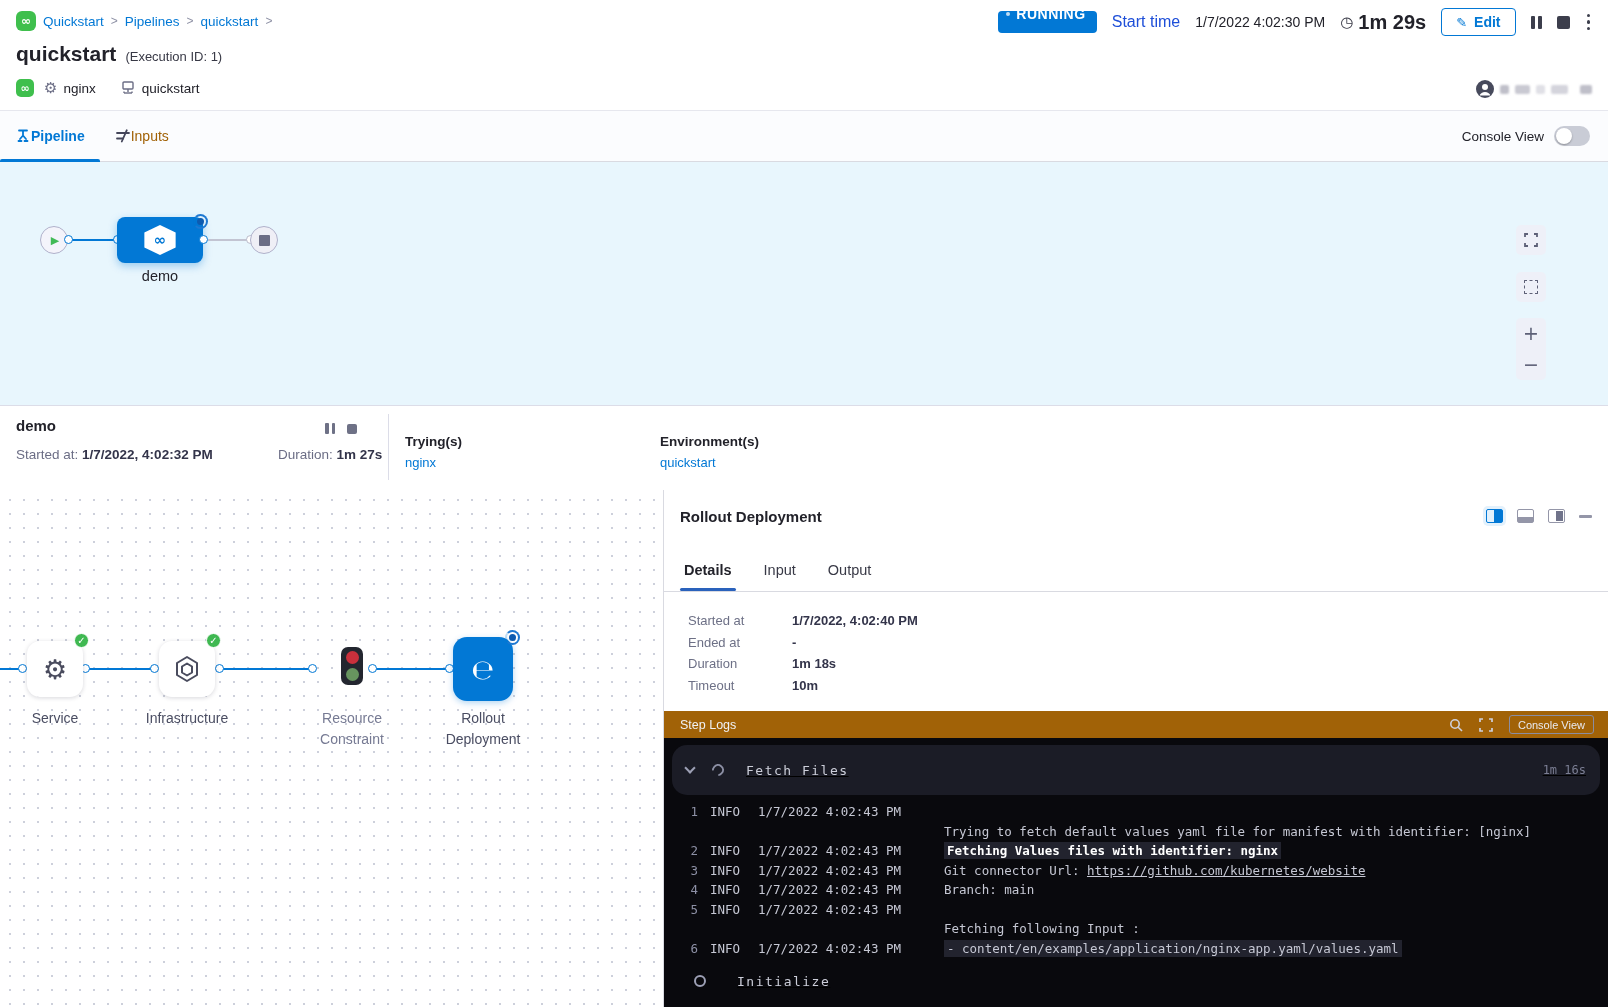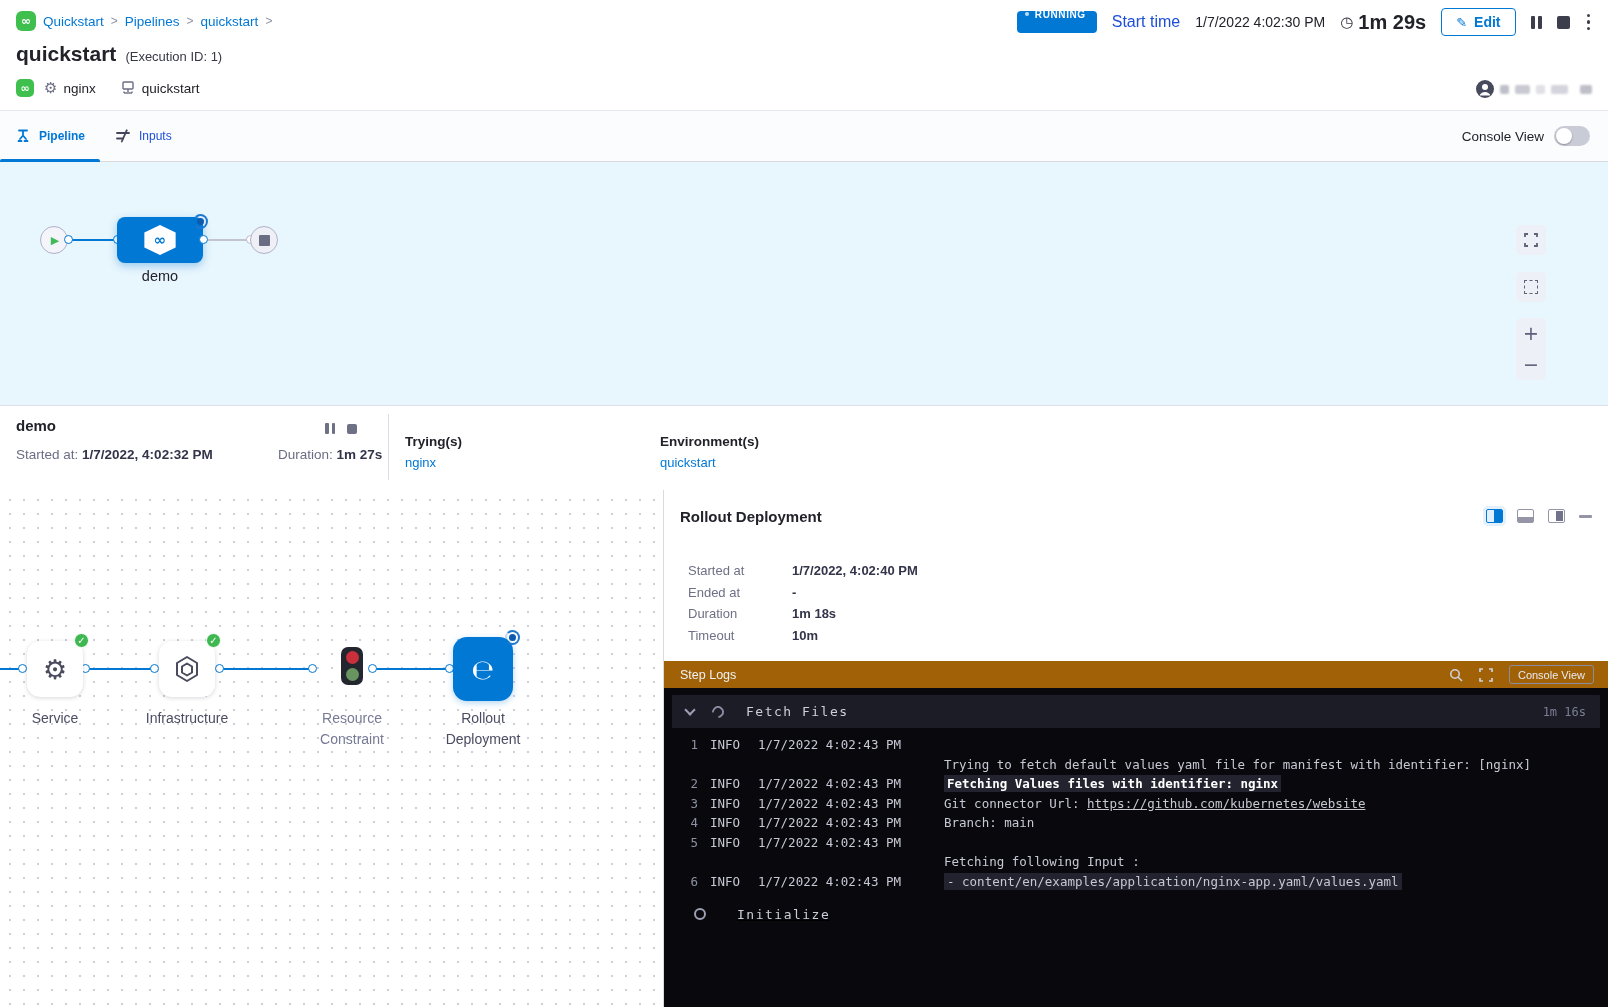--- a/index.html
+++ b/index.html
@@ -10,21 +10,21 @@
   
   .topbar { position:absolute; top:0; left:0; width:100%; height:110px; background:#fff; }
   .crumb-row { position:absolute; top:11px; left:16px; display:flex; align-items:center; gap:7px; }
   .cd-chip { width:20px; height:20px; border-radius:6px; background:#3fbf4d; color:#fff;
              font-family:"DejaVu Sans",sans-serif; font-size:12px; font-weight:bold;
              display:flex; align-items:center; justify-content:center; }
   .cd-chip.small { width:18px; height:18px; font-size:11px; border-radius:5px; }
   .crumb-link { color:#0278d5; font-size:13.5px; text-decoration:none; }
   .crumb-sep { color:#8f92a6; font-size:12px; }
   .status-cluster { position:absolute; top:8px; right:16px; display:flex; align-items:center; gap:15px; }
-  .badge-running { background:#0278d5; color:#fff; font-size:10px; font-weight:bold; letter-spacing:.6px;
+  .badge-running { background:#0278d5; color:#fff; font-size:14px; font-weight:bold; letter-spacing:.6px;
                    border-radius:4px; height:22px; padding:0 11px 16px 8px; display:flex; align-items:center; gap:6px; }
   .badge-dot { width:4px; height:4px; border-radius:50%; background:#fff; opacity:.75; }
   .st-label { color:#1d4ed8; font-size:16px; }
   .st-value { color:#22222a; font-size:14px; }
   .elapsed-wrap { display:flex; align-items:center; gap:5px; }
   .clock-glyph { font-family:"DejaVu Sans",sans-serif; color:#383946; font-size:15px; }
   .elapsed { color:#22222a; font-size:20px; font-weight:600; }
   .edit-btn { display:flex; align-items:center; gap:7px; border:1px solid #0278d5; border-radius:4px;
               background:#fff; color:#0278d5; height:28px; padding:0 14px; font-size:14px; font-weight:600; cursor:pointer; }
   .pencil { font-family:"DejaVu Sans",sans-serif; font-size:13px; }
@@ -40,24 +40,24 @@
   .meta-item { display:flex; align-items:center; gap:6px; margin-right:14px; }
   .gear-glyph { font-family:"DejaVu Sans",sans-serif; color:#6b6d85; font-size:15px; }
   .meta-text { font-size:13.5px; color:#22222a; }
   .avatar-row { position:absolute; top:80px; right:16px; display:flex; align-items:center; gap:6px; }
   .avatar { width:18px; height:18px; }
   .blurblock { height:9px; border-radius:2px; filter:blur(1.2px); }
 
   
   .tabbar { position:absolute; top:110px; left:0; width:100%; height:52px; background:#fbfcfe;
             border-top:1px solid #e6e7ee; border-bottom:1px solid #d9dae1; display:flex; align-items:stretch; }
-  .tab { display:flex; align-items:center; gap:8px; padding:0 15px; font-size:12px; cursor:pointer; position:relative; }
+  .tab { display:flex; align-items:center; gap:0; padding:0 15px; font-size:14px; cursor:pointer; position:relative; }
   .tab.active { color:#0278d5; font-weight:600; }
   .tab.active::after { content:""; position:absolute; left:0; right:0; bottom:-1px; height:3px; background:#0278d5; border-radius:2px 2px 0 0; }
-  .tab.inactive { color:#1d4ed8; }
+  .tab.inactive { color:#a16207; }
   .consoleview-wrap { margin-left:auto; display:flex; align-items:center; gap:10px; padding-right:18px; }
   .cv-label { font-size:13.5px; color:#22222a; }
   .toggle { width:36px; height:20px; border-radius:10px; background:#c9ccd6; position:relative; cursor:pointer; }
   .toggle .knob { position:absolute; top:2px; left:2px; width:16px; height:16px; border-radius:50%; background:#fff;
                   box-shadow:0 1px 2px rgba(0,0,0,.3); }
 
   
   .stage-canvas { position:absolute; top:162px; left:0; width:100%; height:243px; background:#e8f6fd; }
   .round-node { position:absolute; width:28px; height:28px; border-radius:50%; background:#f4f4fb;
                 border:1.5px solid #b0b1cb; display:flex; align-items:center; justify-content:center; }
@@ -144,22 +144,22 @@
   .dl { width:104px; font-size:13px; color:#6d7086; font-weight:500; }
   .dv { font-size:13px; color:#33344a; font-weight:bold; }
 
   
   .logbar { height:27px; background:#a16207; display:flex; align-items:center; padding:0 14px 0 16px; }
   .logbar-title { color:#f0f1f5; font-size:12.5px; }
   .logbar-icons { margin-left:auto; display:flex; align-items:center; gap:16px; }
   .cv-btn { border:1px solid #8a8da1; border-radius:3px; background:none; color:#e8e9f0; font-size:11px;
             padding:2.5px 8px; cursor:pointer; font-family:"Liberation Sans",sans-serif; }
   .logbody { flex:1; background:#09090d; overflow:hidden; font-family:"DejaVu Sans Mono", monospace; }
-  .log-section { height:33px; margin:7px 8px 3px 8px; background:#1b1c26; border-radius:1px;
-                 display:flex; align-items:center; cursor:pointer; }
+  .log-section { height:50px; margin:7px 8px 3px 8px; background:#1b1c26; border-radius:15px;
+                 display:flex; align-items:center; cursor:pointer;text-decoration:underline; }
   .chev { width:8px; height:8px; border-right:2px solid #9da0b5; border-bottom:2px solid #9da0b5;
           transform:rotate(45deg); margin-left:14px; margin-top:-4px; }
   .spin { width:12px; height:12px; border-radius:50%; border:2px solid #8d90a5; border-bottom-color:transparent;
           margin-left:18px; transform:rotate(40deg); }
   .pending-circle { width:12px; height:12px; border-radius:50%; border:2px solid #9da0b5; margin-left:30px; }
   .sec-name { margin-left:22px; color:#ccced9; font-size:13px; letter-spacing:1.5px; }
   .sec-dur { margin-left:auto; margin-right:14px; color:#7b7e93; font-size:12px; }
   .log-lines { padding-top:4px; }
   .log-row { display:flex; height:19.5px; line-height:19.5px; font-size:12.5px; color:#c6c8d4; }
   .c-num { width:34px; text-align:right; color:#8d90a5; flex:none; }
@@ -389,20 +389,25 @@
       <div class="panel-head">
         <span class="panel-title">Rollout Deployment</span>
         <span class="head-icons">
           <span class="li sel"></span>
           <span class="li bottomfill"></span>
           <span class="li rightfill"></span>
           <span class="li-min"></span>
         </span>
       </div>
 
+      <div class="panel-tabs">
+        <span class="ptab active">Details</span>
+        <span class="ptab">Input</span>
+        <span class="ptab">Output</span>
+      </div>
 
       <div class="detail-rows">
         <div class="detail-row">
           <span class="dl">Started at</span>
           <span class="dv">1/7/2022, 4:02:40 PM</span>
         </div>
         <div class="detail-row">
           <span class="dl">Ended at</span>
           <span class="dv">-</span>
         </div>

